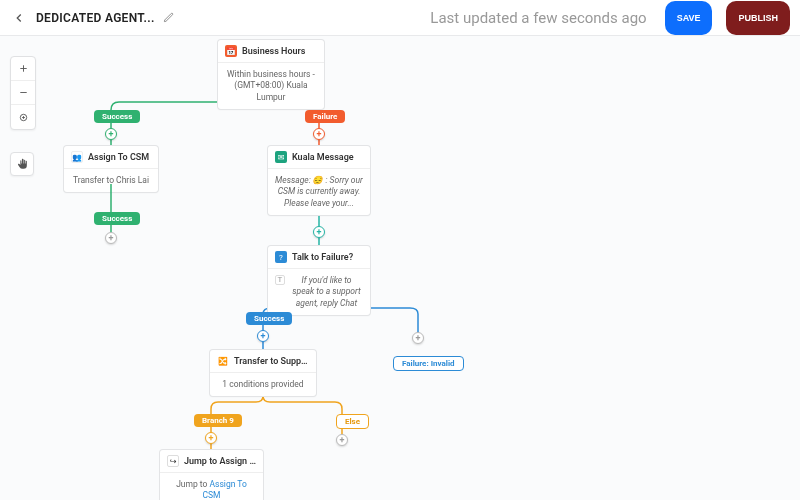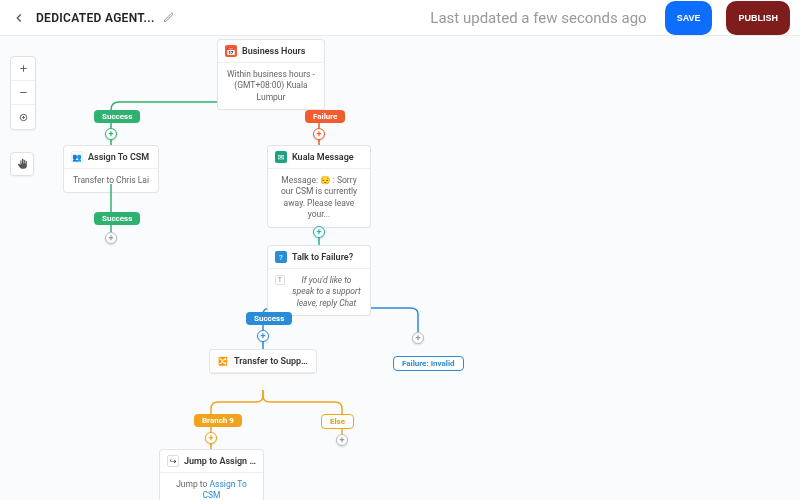--- a/index.html
+++ b/index.html
@@ -131,50 +131,51 @@
       <path d="M111 148 L111 200" stroke="#2fb170" stroke-width="1.5" fill="none"></path>
     </svg>
   <div class="pill green" style="left:94px; top:176px;">Success</div>
   <div class="plus grey" style="left:105px; top:196px;">+</div>
 
   <div class="node" style="left:268px; top:110px; width:102px;">
     <div class="node-head">
       <div class="nicon" style="background:#1da37f">✉</div>
       <div class="ntitle">Kuala Message</div>
     </div>
-    <div class="node-body" style="">Message: 😔 : Sorry our CSM is currently away. Please leave your...</div>
+    <div class="node-body" style="font-style:italic">Message: 😔 : Sorry our CSM is currently away. Please leave your...</div>
   </div>
   <div class="plus teal" style="left:313px; top:190px;">+</div>
 
   <div class="node" style="left:268px; top:210px; width:102px;">
     <div class="node-head">
       <div class="nicon" style="background:#2c8bd6">?</div>
       <div class="ntitle">Talk to Failure?</div>
     </div>
     <div class="node-body body-row">
       <span class="txt-icon">T</span>
-      <span style="font-style:italic">If you'd like to speak to a support leave, reply Chat</span>
+      <span style="font-style:italic">If you'd like to speak to a support agent, reply Chat</span>
     </div>
   </div>
 
   <div class="pill blue" style="left:246px; top:276px;">Success</div>
   <div class="plus blue" style="left:257px; top:294px;">+</div>
   <div class="pill lblue" style="left:393px; top:276px;">Failure: Invalid</div>
   <div class="plus grey" style="left:412px; top:296px;">+</div>
 
   <div class="node" style="left:210px; top:314px; width:106px;">
     <div class="node-head">
       <div class="nicon" style="background:#fff;">🔀</div>
       <div class="ntitle">Transfer to Support Bra...</div>
     </div>
+    <div class="node-body">1 conditions provided</div>
   </div>
 
   <div class="pill yellow" style="left:194px; top:378px;">Branch 9</div>
   <div class="plus yellow" style="left:205px; top:396px;">+</div>
-  <div class="pill lyellow" style="left:321px; top:378px;">Else</div>
+  <div class="pill lyellow" style="left:336px; top:378px;">Else</div>
   <div class="plus grey" style="left:336px; top:398px;">+</div>
 
   <div class="node" style="left:160px; top:414px; width:103px;">
     <div class="node-head">
       <div class="nicon" style="background:#fff;color:#333;border:1px solid #ddd;">↪</div>
       <div class="ntitle">Jump to Assign to CRM</div>
     </div>
     <div class="node-body">
       <span>Jump to </span><span class="link">Assign To CSM</span>
     </div>

